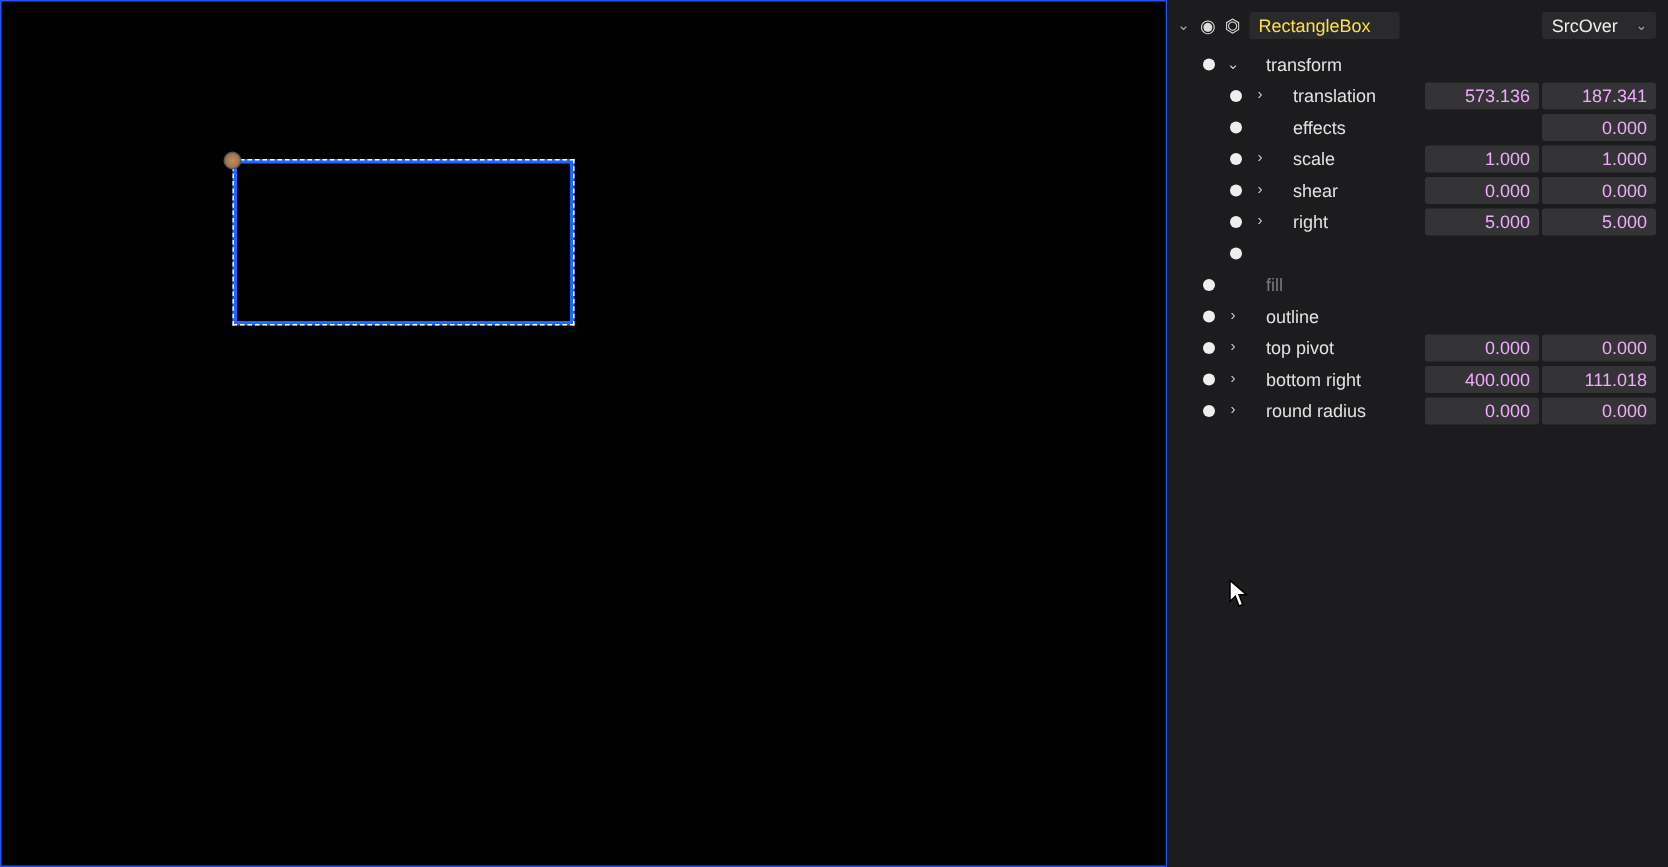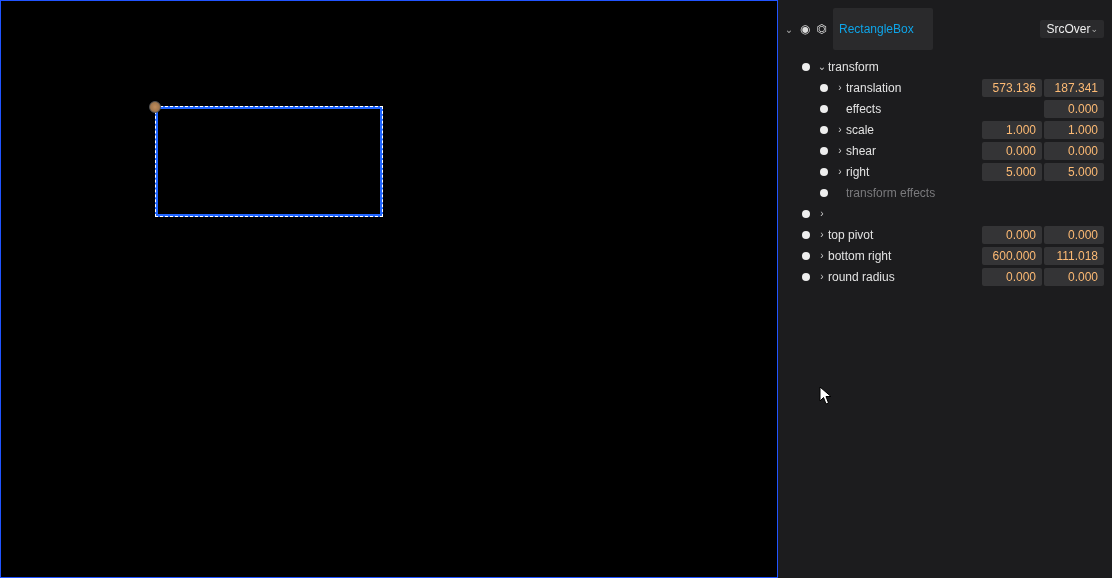--- a/index.html
+++ b/index.html
@@ -6,32 +6,32 @@
 body { width: 1112px; height: 578px; background: #000; display: flex; overflow: hidden; color: #ccc; font-size: 12px; }
 .viewport { flex: 1; background: #000; position: relative; border: 1px solid #2154ff; border-right: none; }
 .rect { position: absolute; left: 154px; top: 105px; width: 228px; height: 111px; border: 3px solid #2166ff; }
 .rect::before { content: ""; position: absolute; inset: -3px; border: 1px dashed #fff; pointer-events: none; }
 .pivot { position: absolute; left: 148px; top: 100px; width: 12px; height: 12px; border-radius: 50%; background: radial-gradient(circle, #c28e5c 0%, #8a6845 100%); border: 1px solid #555; }
 .cursor { position: absolute; left: 818px; top: 385px; width: 14px; height: 20px; pointer-events: none; }
 .inspector { width: 335px; background: #1c1c1e; border-left: 1px solid #2154ff; display: flex; flex-direction: column; padding-top: 6px; }
 .hdr { display: flex; align-items: center; gap: 6px; padding: 2px 8px 6px 6px; }
 .hdr .chev, .row .chev { width: 10px; text-align: center; color: #aaa; font-size: 10px; }
 .hdr .eye, .hdr .lock { color: #ddd; font-size: 12px; }
-.hdr .name-box { background: #2a2a2c; padding: 14px 6px; border-radius: 2px; flex: 0 0 auto; color: #0ea5e9; min-width: 100px; }
+.hdr .name-box { background: #2a2a2c; padding: 2px 6px; border-radius: 2px; flex: 0 0 auto; color: #fde047; min-width: 100px; }
 .hdr .spacer { flex: 1; }
-.hdr .blend { background: #2a2a2c; padding: 2px 6px; border-radius: 2px; display: flex; align-items: center; color: #eee; }
+.hdr .blend { background: #2a2a2c; padding: 2px 6px; border-radius: 2px; display: flex; align-items: center; gap: 12px; color: #eee; }
 .hdr .blend .dd { font-size: 9px; color: #aaa; }
 .rows { display: flex; flex-direction: column; }
 .row { display: flex; align-items: center; height: 21px; padding-right: 8px; }
 .row .pad { flex: 0 0 auto; }
 .row .dot { width: 8px; height: 8px; border-radius: 50%; background: #eee; margin: 0 6px 0 2px; flex: 0 0 auto; }
 .row .chev-slot { width: 12px; flex: 0 0 auto; text-align: center; color: #ccc; font-size: 10px; }
-.row .label { flex: 1; color: #e2e2e2; white-space: nowrap; overflow: hidden; text-overflow: ellipsis; }
+.row .label { flex: 1; color: #e2e2e2; white-space: nowrap; overflow: hidden; text-overflow: ellipsis; margin-left: 16px; }
 .row .label.dim { color: #7a7a7d; }
-.row .val { width: 60px; margin-left: 2px; background: #343436; color: #fdba74; text-align: right; padding: 2px 6px; border-radius: 2px; font-variant-numeric: tabular-nums; }
+.row .val { width: 76px; margin-left: 2px; background: #343436; color: #f0abfc; text-align: right; padding: 2px 6px; border-radius: 2px; font-variant-numeric: tabular-nums; }
 </style>
 </head>
 <body>
 
 <div class="viewport">
   <div class="rect"></div>
   <div class="pivot"></div>
   <svg class="cursor" viewBox="0 0 14 20">
       <path d="M1 1 L1 15 L4.5 11.5 L7 18 L9.5 17 L7 10.5 L12 10.5 Z" fill="#fff" stroke="#000" stroke-width="1"></path>
     </svg>
@@ -93,41 +93,47 @@
         <div class="dot"></div>
         <div class="chev-slot">›</div>
         <div class="label">right</div>
         <div class="val">5.000</div>
         <div class="val">5.000</div>
       </div>
       <div class="row">
         <div class="pad" style="width: 40px;"></div>
         <div class="dot"></div>
         <div class="chev-slot"></div>
-        <div class="label dim">transform effects</div>
+      </div>
+      <div class="row">
+        <div class="pad" style="width: 22px;"></div>
+        <div class="dot"></div>
+        <div class="chev-slot"></div>
+        <div class="label dim">fill</div>
       </div>
       <div class="row">
         <div class="pad" style="width: 22px;"></div>
         <div class="dot"></div>
         <div class="chev-slot">›</div>
+        <div class="label">outline</div>
       </div>
       <div class="row">
         <div class="pad" style="width: 22px;"></div>
         <div class="dot"></div>
         <div class="chev-slot">›</div>
         <div class="label">top pivot</div>
         <div class="val">0.000</div>
         <div class="val">0.000</div>
       </div>
       <div class="row">
         <div class="pad" style="width: 22px;"></div>
         <div class="dot"></div>
         <div class="chev-slot">›</div>
         <div class="label">bottom right</div>
-        <div class="val">600.000</div>
+        <div class="val">400.000</div>
         <div class="val">111.018</div>
       </div>
       <div class="row">
         <div class="pad" style="width: 22px;"></div>
         <div class="dot"></div>
         <div class="chev-slot">›</div>
         <div class="label">round radius</div>
         <div class="val">0.000</div>
         <div class="val">0.000</div>
       </div>

